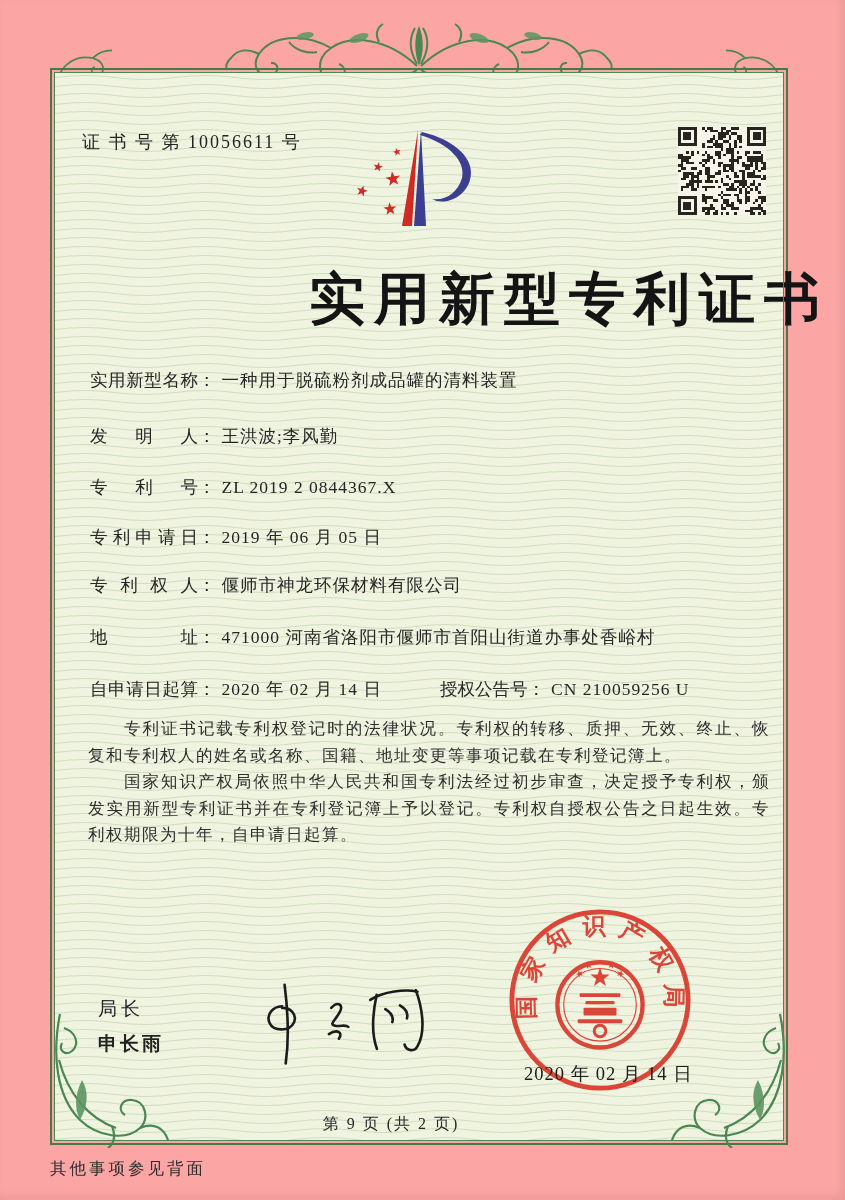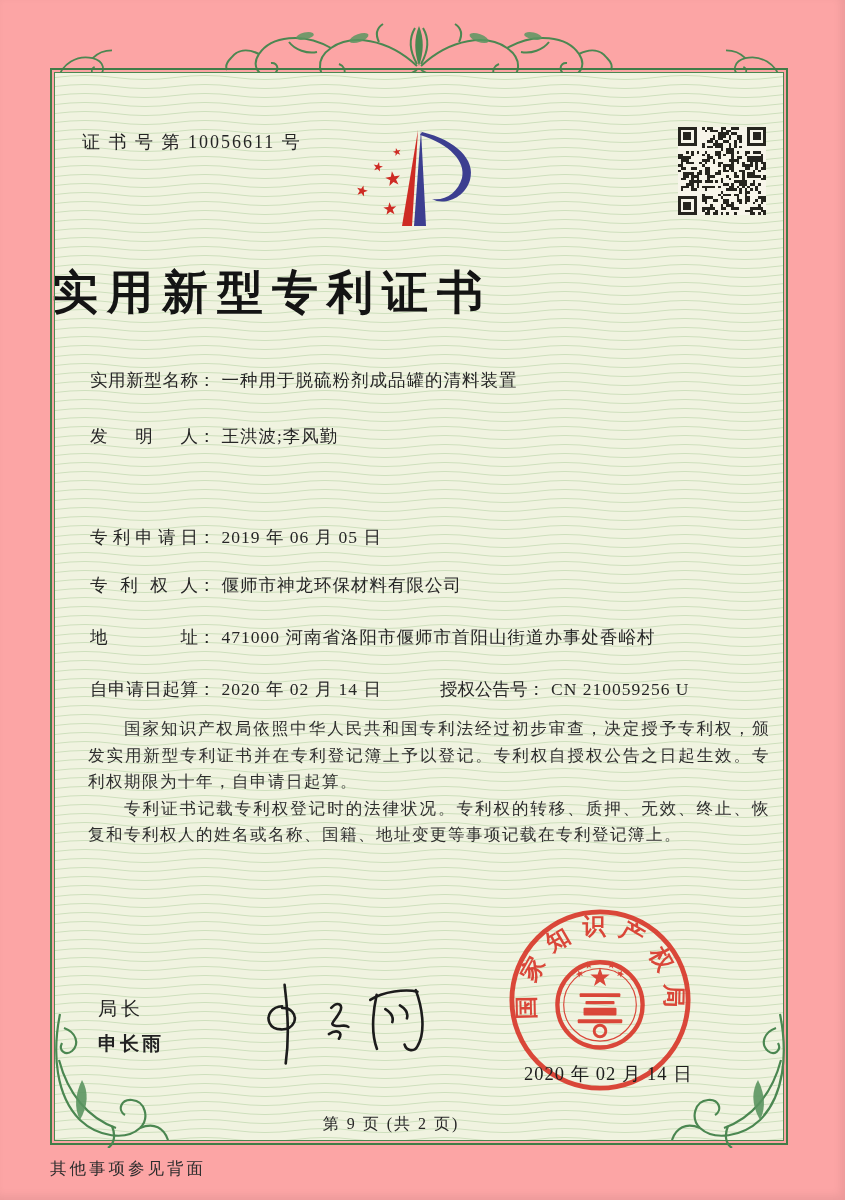--- a/index.html
+++ b/index.html
@@ -5,22 +5,22 @@
   html,body{margin:0;padding:0;background:#9a9a92;}
   .page{position:relative;width:845px;height:1200px;background:#fca5a5;overflow:hidden;
         font-family:"Liberation Serif","DejaVu Serif",serif;color:#222;
         box-shadow:inset -4px -4px 8px rgba(0,0,0,.07);}
   .frame{position:absolute;left:50px;top:68px;width:738px;height:1077px;
          border:2.5px solid #417c47;box-sizing:border-box;}
   .frame::after{content:"";position:absolute;inset:2px;border:1px solid #4b8751;pointer-events:none;}
   .guilloche{position:absolute;inset:3px;width:calc(100% - 6px);height:calc(100% - 6px);}
   .abs{position:absolute;}
   .cert-no{left:30px;top:60px;font-size:18px;letter-spacing:2px;color:#242424;white-space:nowrap;}
-  .doc-title{left:0;width:100%;top:192px;text-align:left;font-size:46px;font-weight:600;
-             letter-spacing:9px;color:#141414;white-space:nowrap;}
+  .doc-title{left:0;width:100%;top:192px;text-align:right;font-size:56px;font-weight:600;
+             letter-spacing:9px;color:#141414;white-space:nowrap;padding-left:43px;}
   .field-row{position:absolute;left:38px;font-size:17.5px;white-space:nowrap;color:#262626;}
   .f-label{display:inline-block;width:108px;text-align:justify;text-align-last:justify;}
   .f-colon{display:inline-block;margin-right:6px;}
   .f-value{letter-spacing:1px;}
   .row-0{top:298px}.row-1{top:354px}.row-2{top:405px}.row-3{top:455px}
   .row-4{top:503px}.row-5{top:555px}.row-grant{top:607px}
   .grant-no{position:absolute;left:350px;top:0;white-space:nowrap;}
   .paragraphs{position:absolute;left:36px;top:646px;width:682px;font-size:16.5px;
               line-height:26.5px;letter-spacing:1.5px;color:#2e2e2e;text-align:justify;}
   .paragraphs p{margin:0;text-indent:36px;}
@@ -487,41 +487,44 @@
     </svg>
 
     <div class="abs doc-title">实用新型专利证书</div>
 
     <div class="field-row row-0">
       <span class="f-label">实用新型名称</span><span class="f-colon">：</span><span class="f-value">一种用于脱硫粉剂成品罐的清料装置</span>
     </div>
     <div class="field-row row-1">
       <span class="f-label">发明人</span><span class="f-colon">：</span><span class="f-value">王洪波;李风勤</span>
     </div>
+    <div class="field-row row-2">
+      <span class="f-label">专利号</span><span class="f-colon">：</span><span class="f-value">ZL 2019 2 0844367.X</span>
+    </div>
     <div class="field-row row-3">
       <span class="f-label">专利申请日</span><span class="f-colon">：</span><span class="f-value">2019 年 06 月 05 日</span>
     </div>
     <div class="field-row row-4">
       <span class="f-label">专利权人</span><span class="f-colon">：</span><span class="f-value">偃师市神龙环保材料有限公司</span>
     </div>
     <div class="field-row row-5">
       <span class="f-label">地址</span><span class="f-colon">：</span><span class="f-value">471000 河南省洛阳市偃师市首阳山街道办事处香峪村</span>
     </div>
     <div class="field-row row-grant">
       <span>
         <span class="f-label">自申请日起算</span><span class="f-colon">：</span><span class="f-value">2020 年 02 月 14 日</span>
       </span>
       <span class="grant-no">
         <span>授权公告号</span><span class="f-colon">：</span><span class="f-value">CN 210059256 U</span>
       </span>
     </div>
 
     <div class="paragraphs">
+      <p>专利证书记载专利权登记时的法律状况。专利权的转移、质押、无效、终止、恢复和专利权人的姓名或名称、国籍、地址变更等事项记载在专利登记簿上。</p>
       <p>国家知识产权局依照中华人民共和国专利法经过初步审查，决定授予专利权，颁发实用新型专利证书并在专利登记簿上予以登记。专利权自授权公告之日起生效。专利权期限为十年，自申请日起算。</p>
-      <p>专利证书记载专利权登记时的法律状况。专利权的转移、质押、无效、终止、恢复和专利权人的姓名或名称、国籍、地址变更等事项记载在专利登记簿上。</p>
     </div>
 
     <div class="officer-title">局长</div>
     <div class="officer-name">申长雨</div>
 
     <svg class="signature" viewBox="0 0 260 110">
       <g fill="none" stroke="#1c1c1c" stroke-width="3.2" stroke-linecap="round" transform="rotate(-2 130 55)">
         <path d="M44,34 C32,34 24,44 28,54 C32,64 52,66 58,54 C62,44 54,36 44,36"></path>
         <path d="M48,8 C50,30 52,70 46,104"></path>
         <path d="M104,38 C112,30 120,34 114,44 C108,54 100,58 108,60 C114,62 120,58 124,62"></path>

